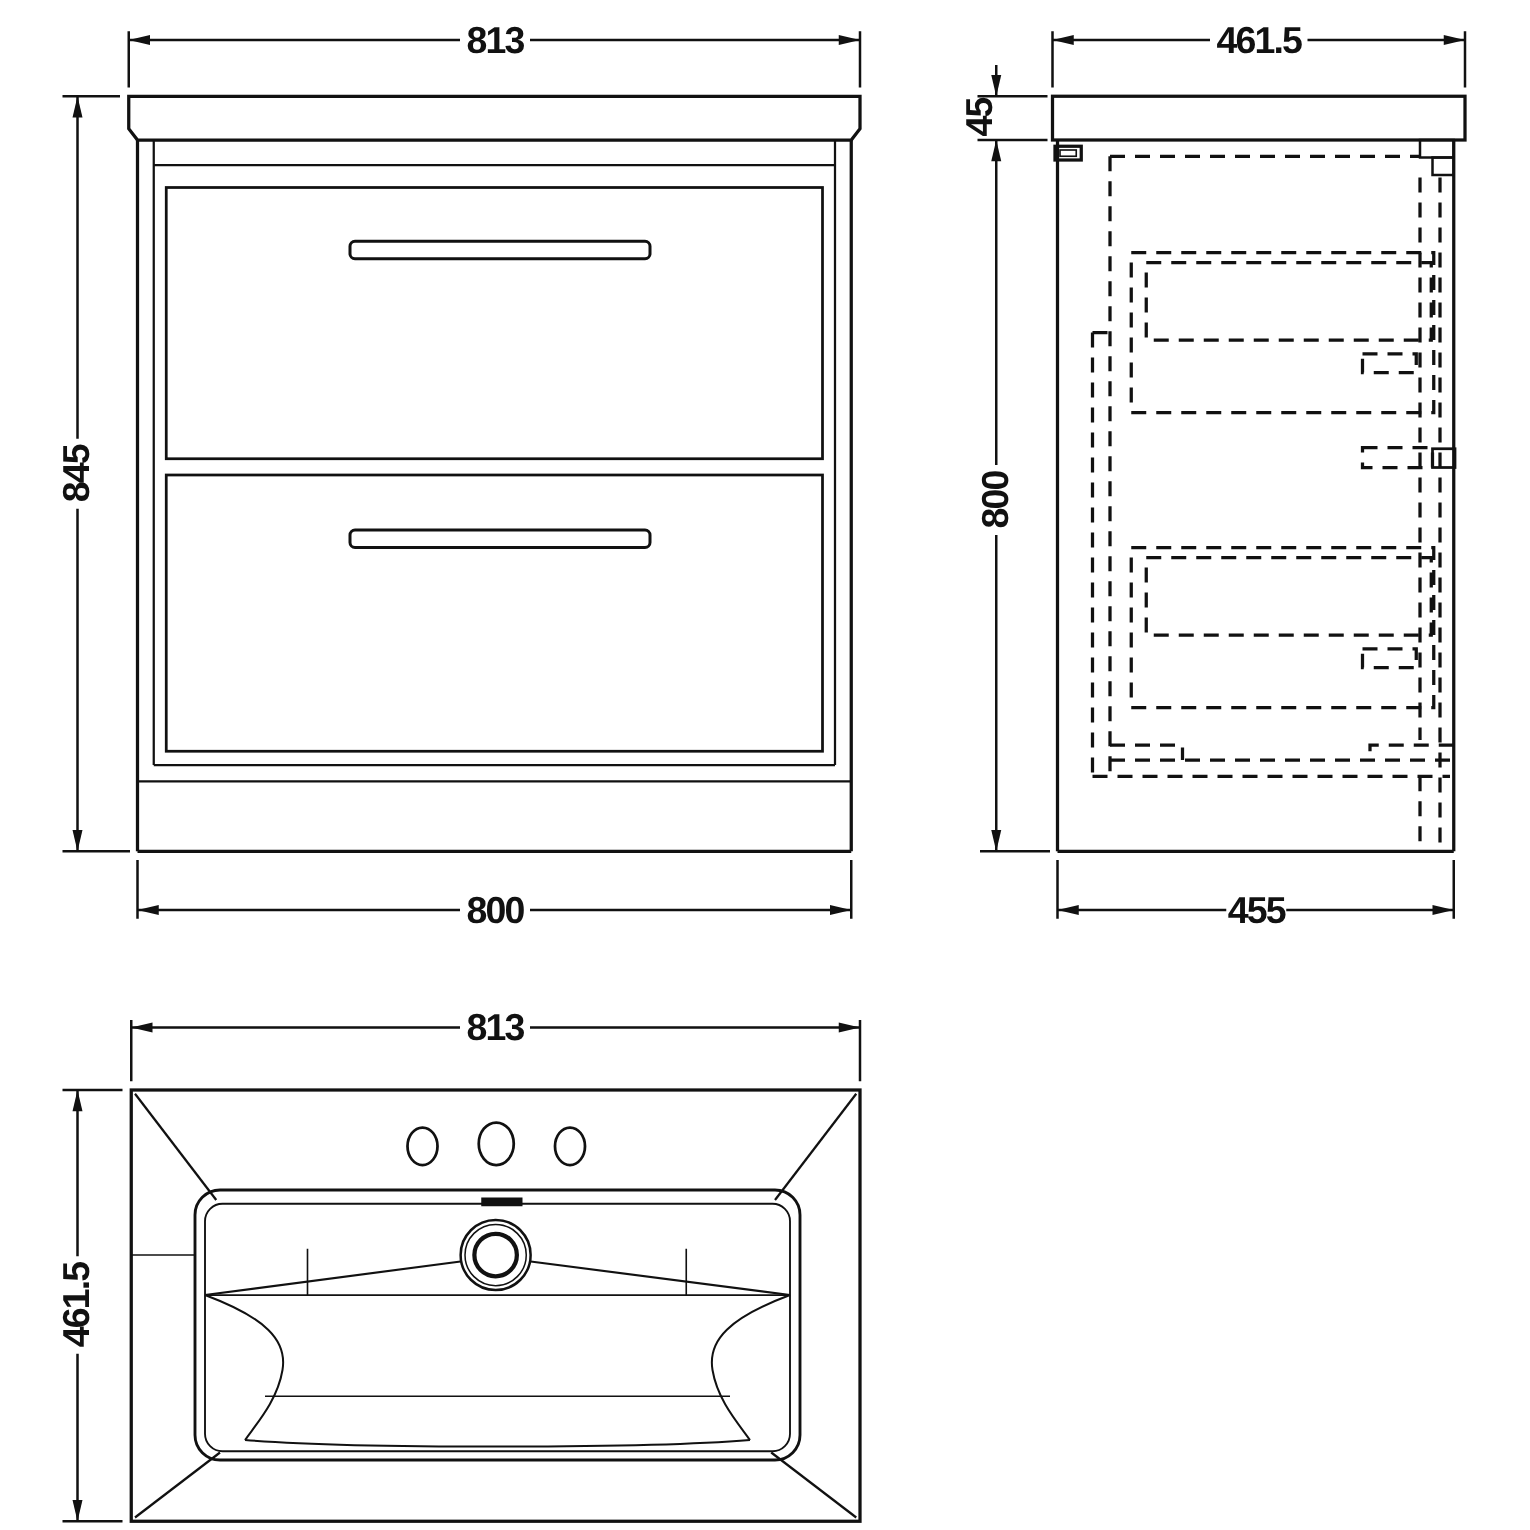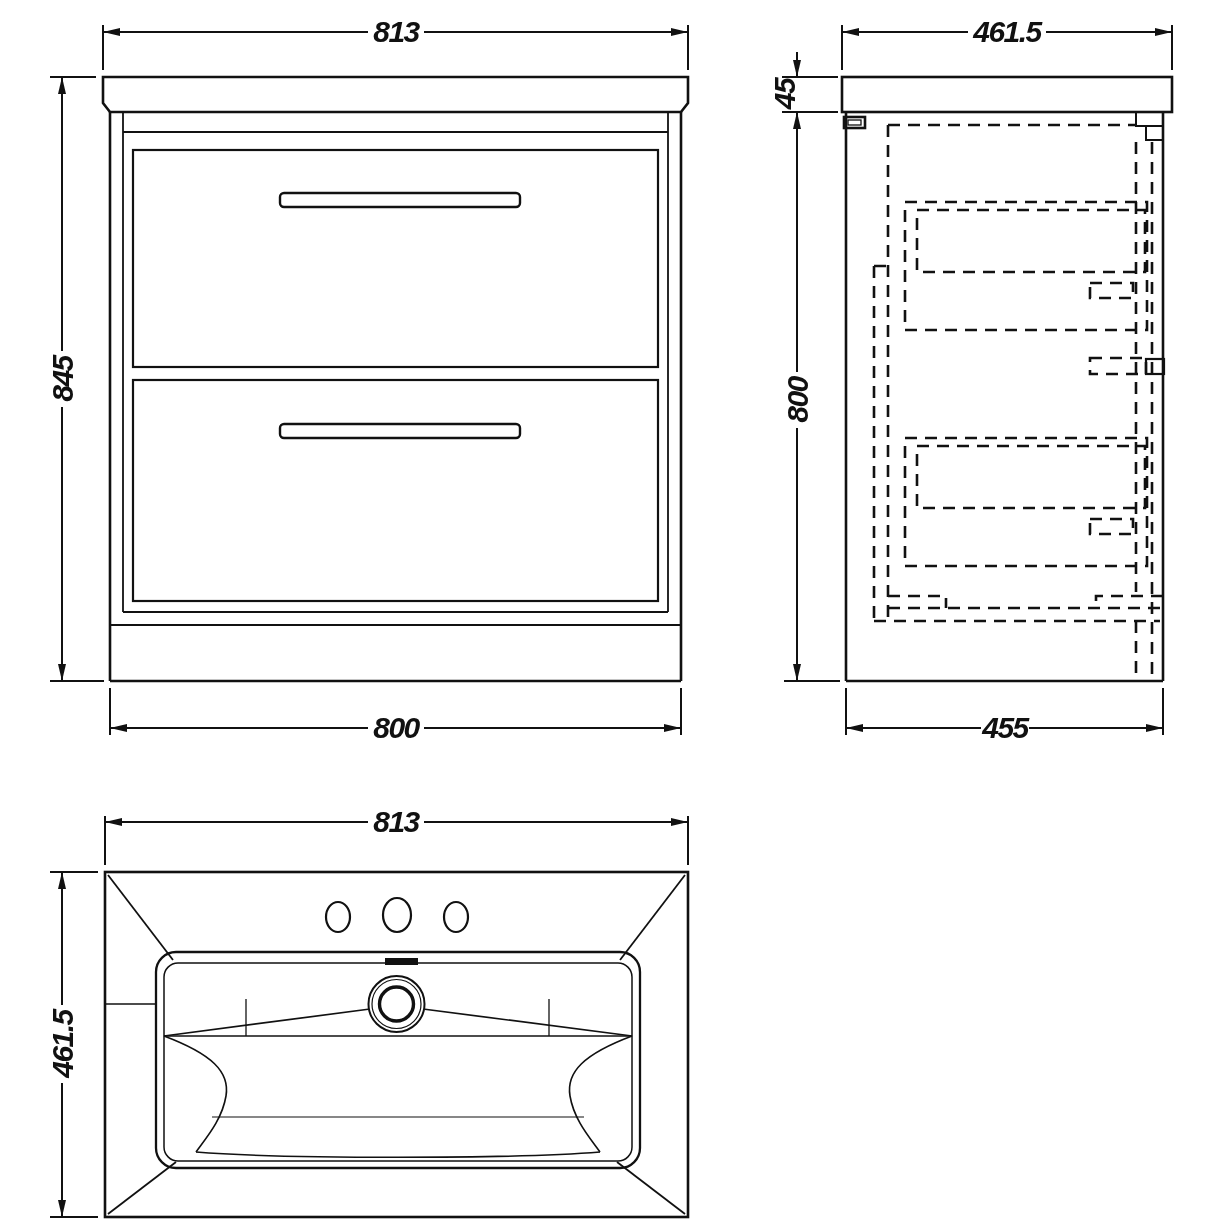--- a/index.html
+++ b/index.html
@@ -2,21 +2,20 @@
 <html><head>
 <meta charset="utf-8">
 <style>
   html,body{margin:0;padding:0;background:#fff;}
   .canvas{
     position:relative;
     width:1224px;height:1224px;
     background:#fff;
     font-family:"Liberation Sans", sans-serif;
     overflow:hidden;
-    font-style:italic;
   }
   svg{display:block;}
   .dim-text{
     font-family:"Liberation Sans", sans-serif;
     font-weight:700;
     font-size:30px;
     letter-spacing:-1.5px;
     fill:#111;
   }
 </style>

